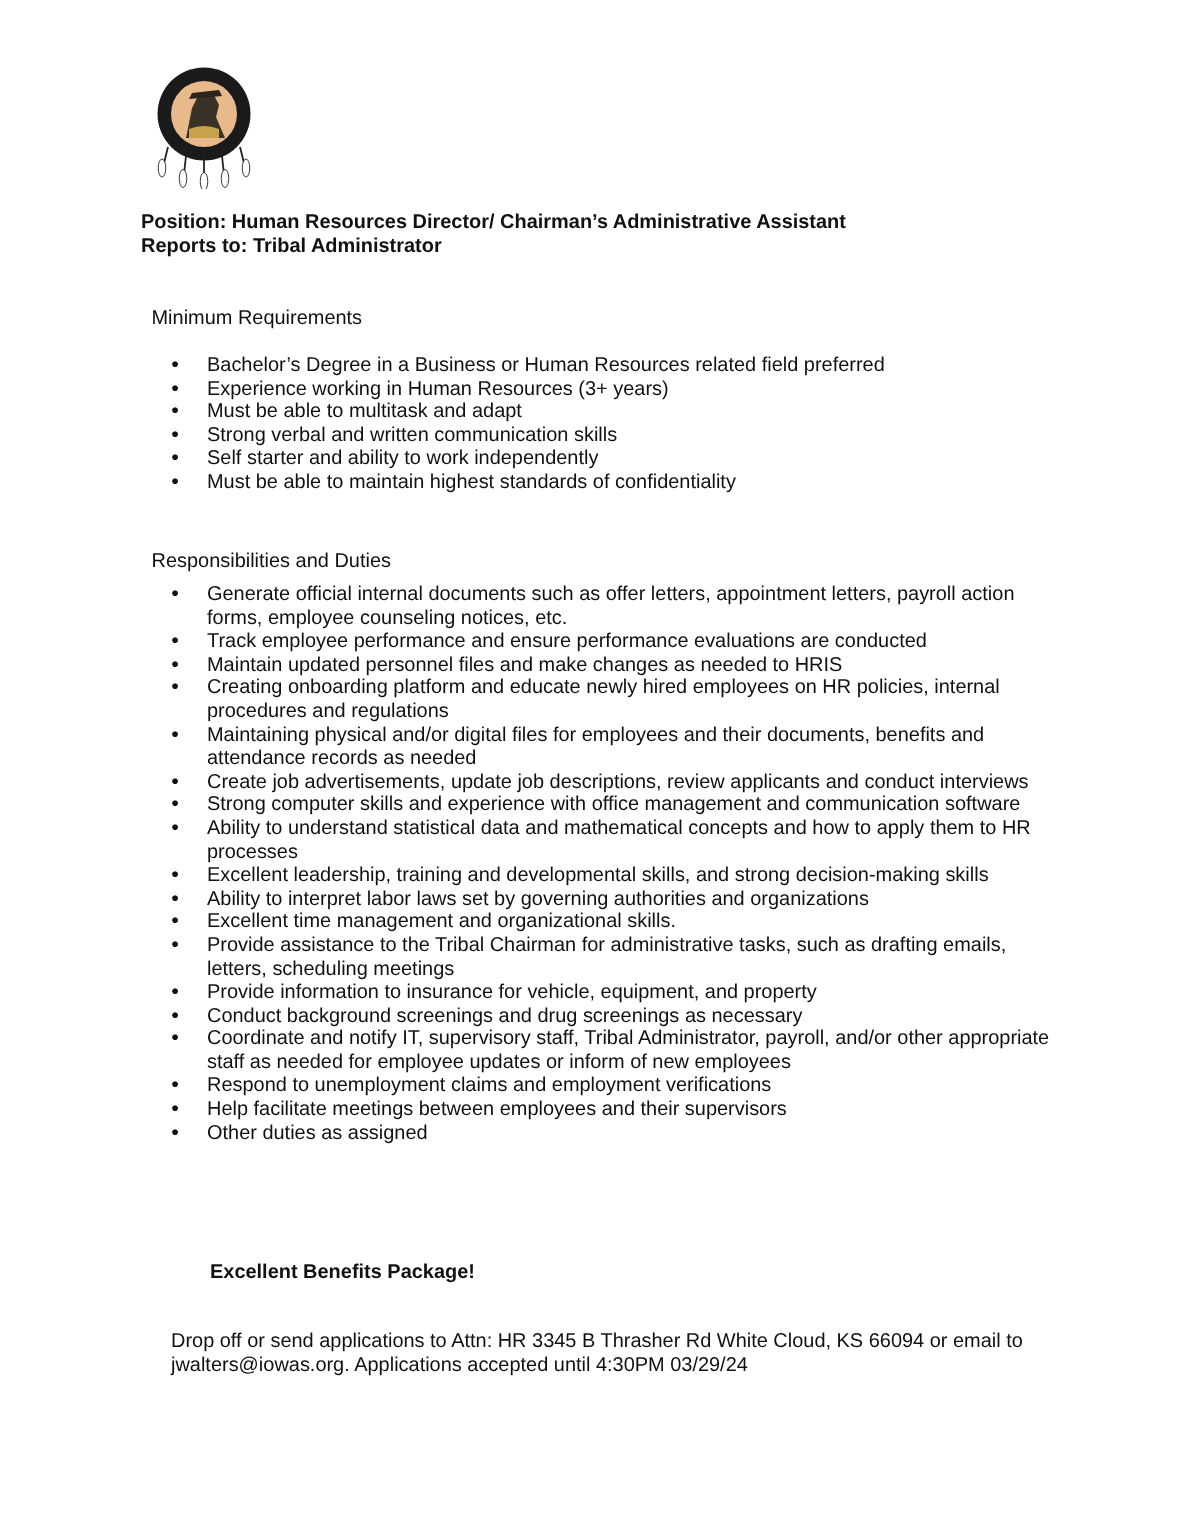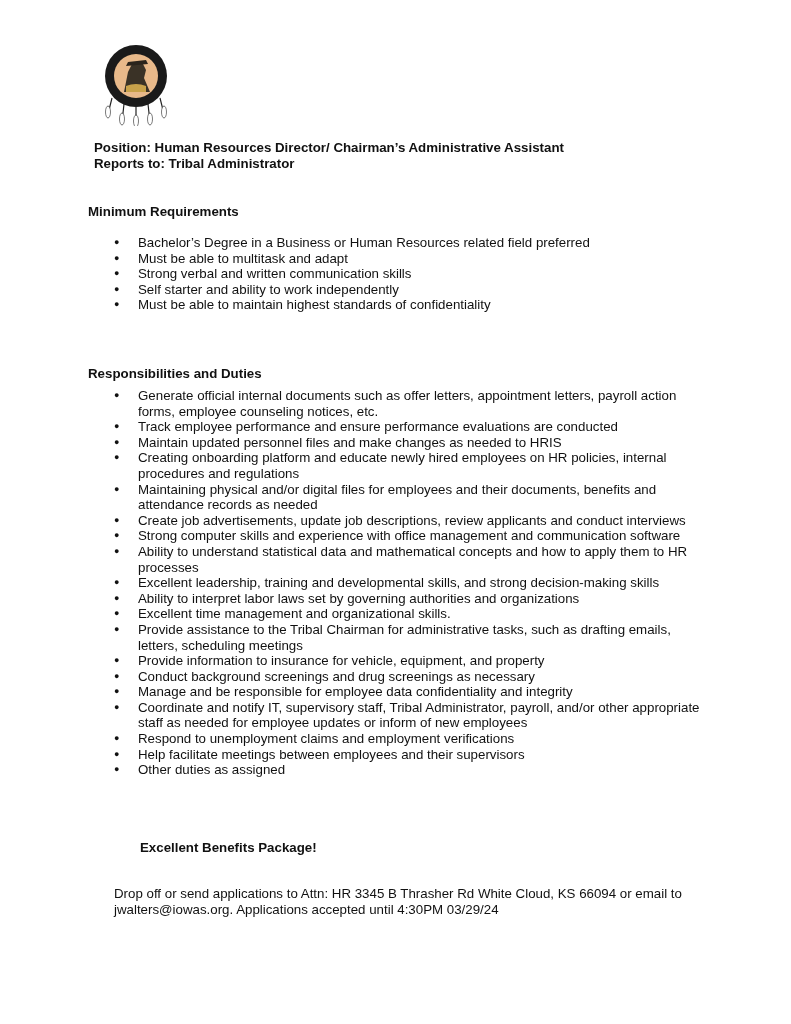--- a/index.html
+++ b/index.html
@@ -1,21 +1,21 @@
 <!DOCTYPE html>
 <html><head>
 <meta charset="utf-8">
 <style>
   html, body { margin:0; padding:0; background:#ffffff; }
   body { width:791px; height:1024px; position:relative; overflow:hidden;
          font-family:"Liberation Sans", sans-serif; color:#111; font-size:13.3px; }
   .logo { position:absolute; left:98px; top:42px; width:76px; height:84px; }
   .header { position:absolute; left:94px; top:140px; font-weight:bold; line-height:16px; }
   .header div { white-space:nowrap; }
-  .sec-title { position:absolute; left:88px; font-weight:bold; }
+  .sec-title { position:absolute; left:101px; font-weight:normal; }
   ul.list { position:absolute; left:114px; margin:0; padding:0; list-style:none; width:600px; }
   ul.list li { position:relative; padding-left:24px; line-height:15.6px; }
   ul.list li::before { content:"\25CF"; position:absolute; left:0; top:0; font-size:9px; line-height:15.6px; }
   .benefits { position:absolute; left:140px; top:840px; font-weight:bold; }
   .footer { position:absolute; left:94px; top:886px; width:620px; line-height:16px;margin-left:20px; }
 </style>
 </head>
 <body>
 
 <div class="logo">
@@ -43,20 +43,21 @@
 </div>
 
 <div class="header">
   <div>Position: Human Resources Director/ Chairman’s Administrative Assistant</div>
   <div>Reports to: Tribal Administrator</div>
 </div>
 
 <div class="sec-title" style="top:204px;">Minimum Requirements</div>
 <ul class="list" id="req-list" style="top:235px;">
     <li>Bachelor’s Degree in a Business or Human Resources related field preferred</li>
+    <li>Experience working in Human Resources (3+ years)</li>
     <li>Must be able to multitask and adapt</li>
     <li>Strong verbal and written communication skills</li>
     <li>Self starter and ability to work independently</li>
     <li>Must be able to maintain highest standards of confidentiality</li>
   </ul>
 
 <div class="sec-title" style="top:366px;">Responsibilities and Duties</div>
 <ul class="list" id="duty-list" style="top:388px; width:590px;">
     <li>Generate official internal documents such as offer letters, appointment letters, payroll action forms, employee counseling notices, etc.</li>
     <li>Track employee performance and ensure performance evaluations are conducted</li>
@@ -65,21 +66,20 @@
     <li>Maintaining physical and/or digital files for employees and their documents, benefits and attendance records as needed</li>
     <li>Create job advertisements, update job descriptions, review applicants and conduct interviews</li>
     <li>Strong computer skills and experience with office management and communication software</li>
     <li>Ability to understand statistical data and mathematical concepts and how to apply them to HR processes</li>
     <li>Excellent leadership, training and developmental skills, and strong decision-making skills</li>
     <li>Ability to interpret labor laws set by governing authorities and organizations</li>
     <li>Excellent time management and organizational skills.</li>
     <li>Provide assistance to the Tribal Chairman for administrative tasks, such as drafting emails, letters, scheduling meetings</li>
     <li>Provide information to insurance for vehicle, equipment, and property</li>
     <li>Conduct background screenings and drug screenings as necessary</li>
-    <li>Manage and be responsible for employee data confidentiality and integrity</li>
     <li>Coordinate and notify IT, supervisory staff, Tribal Administrator, payroll, and/or other appropriate staff as needed for employee updates or inform of new employees</li>
     <li>Respond to unemployment claims and employment verifications</li>
     <li>Help facilitate meetings between employees and their supervisors</li>
     <li>Other duties as assigned</li>
   </ul>
 
 <div class="benefits">Excellent Benefits Package!</div>
 
 <div class="footer">
   <span>Drop off or send applications to Attn: HR 3345 B Thrasher Rd White Cloud, KS 66094 or email to </span><span>jwalters@iowas.org</span><span>. Applications accepted until 4:30PM 03/29/24</span>

